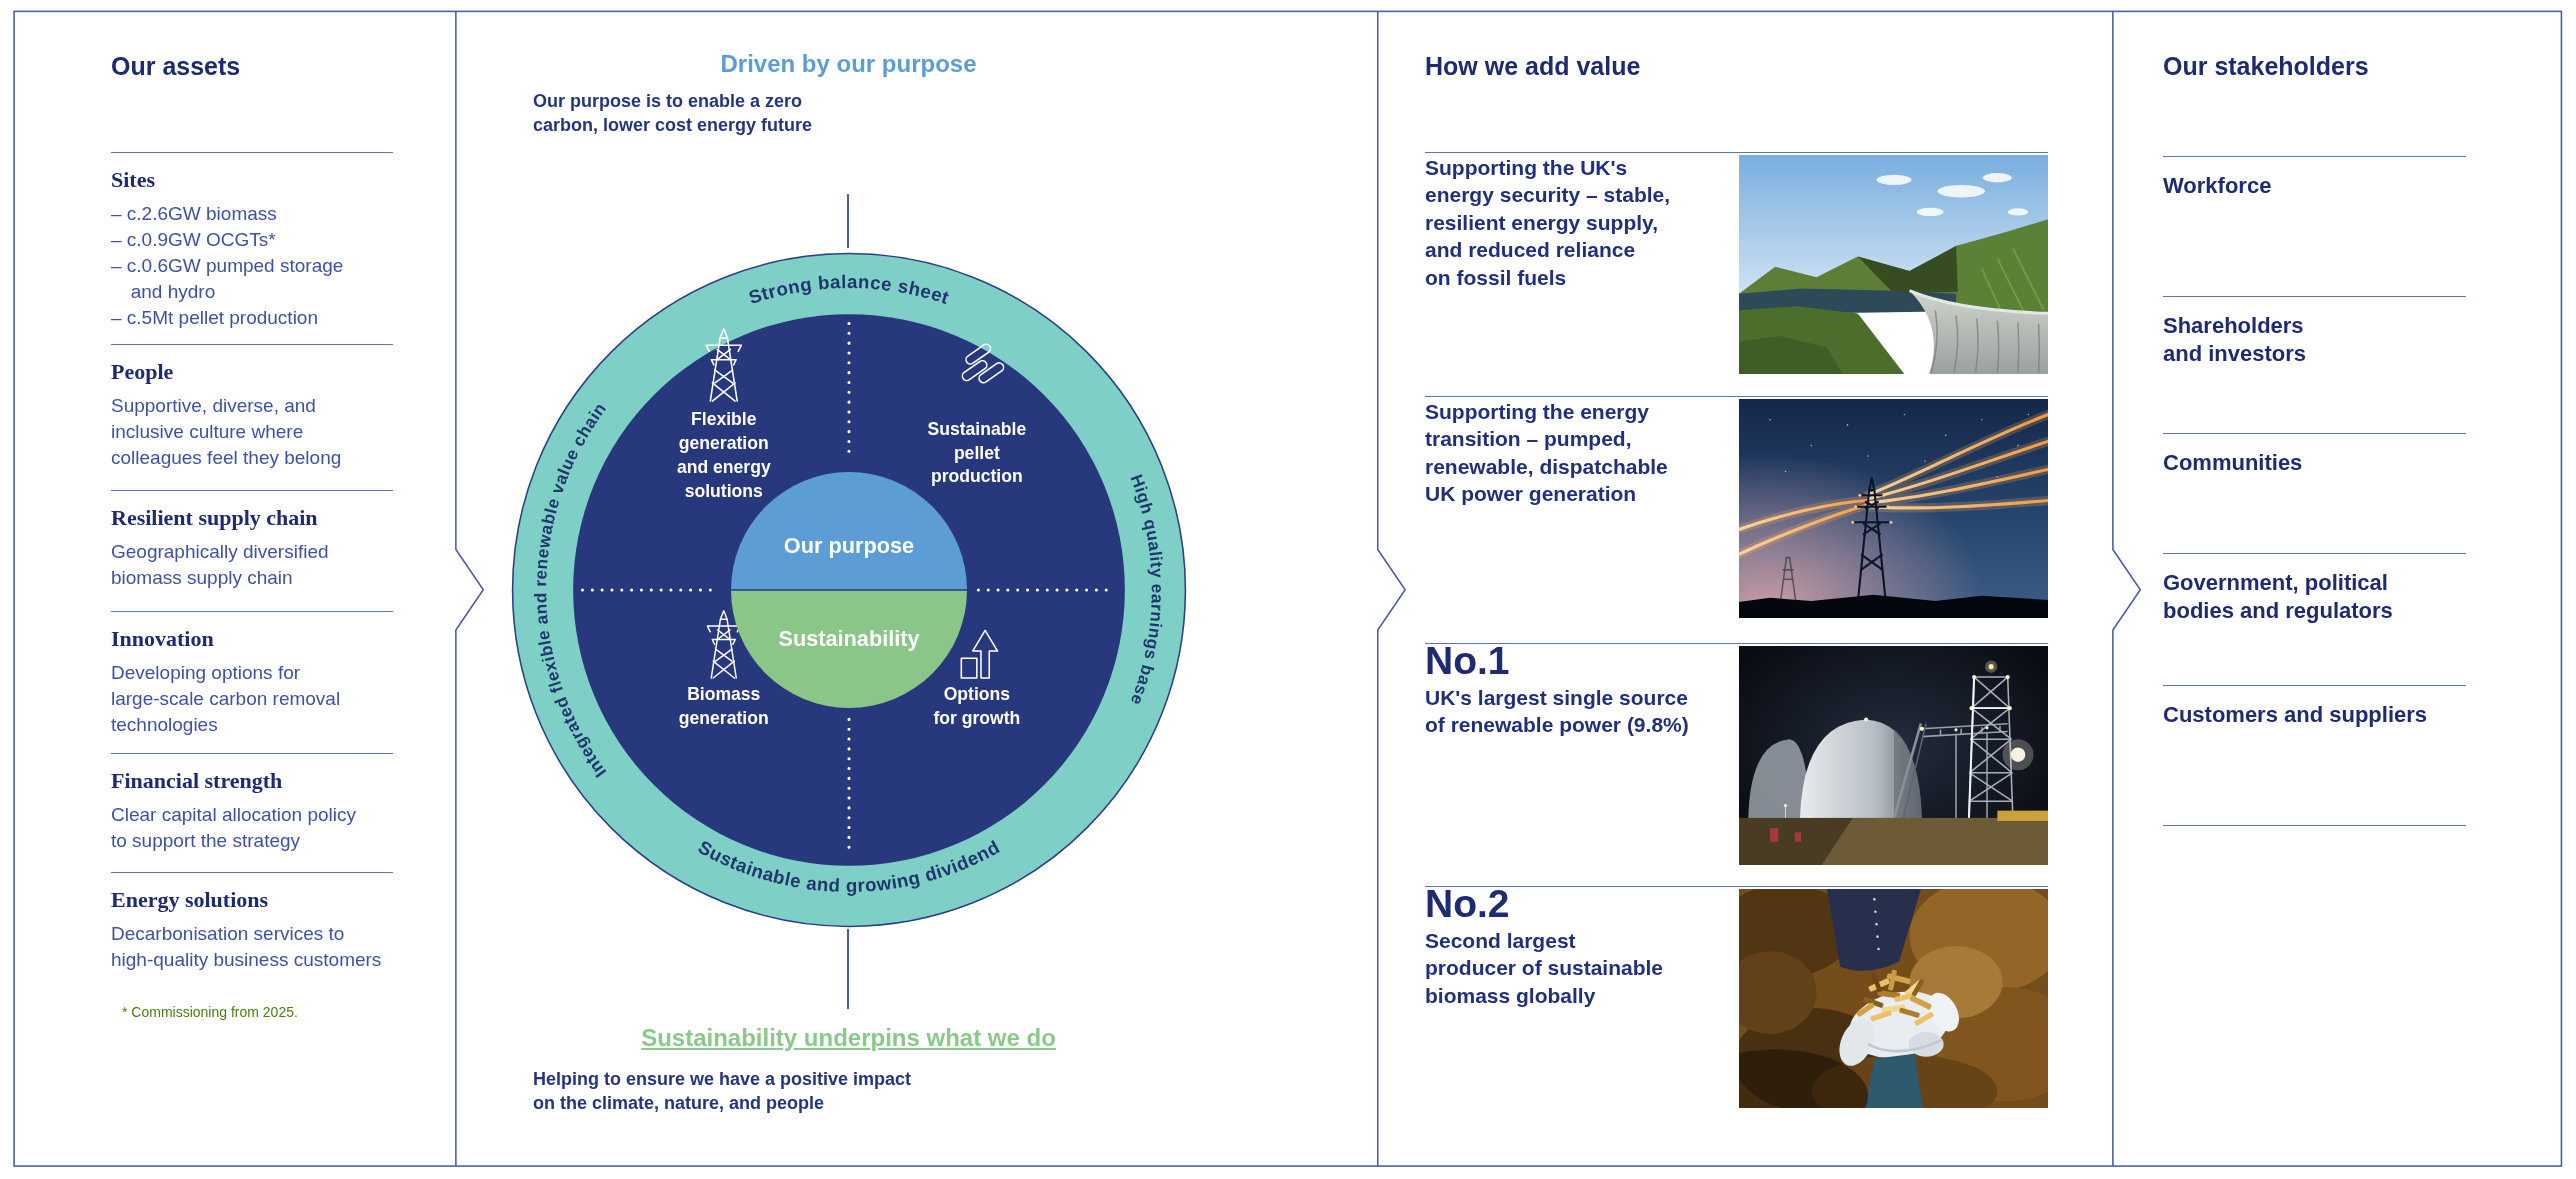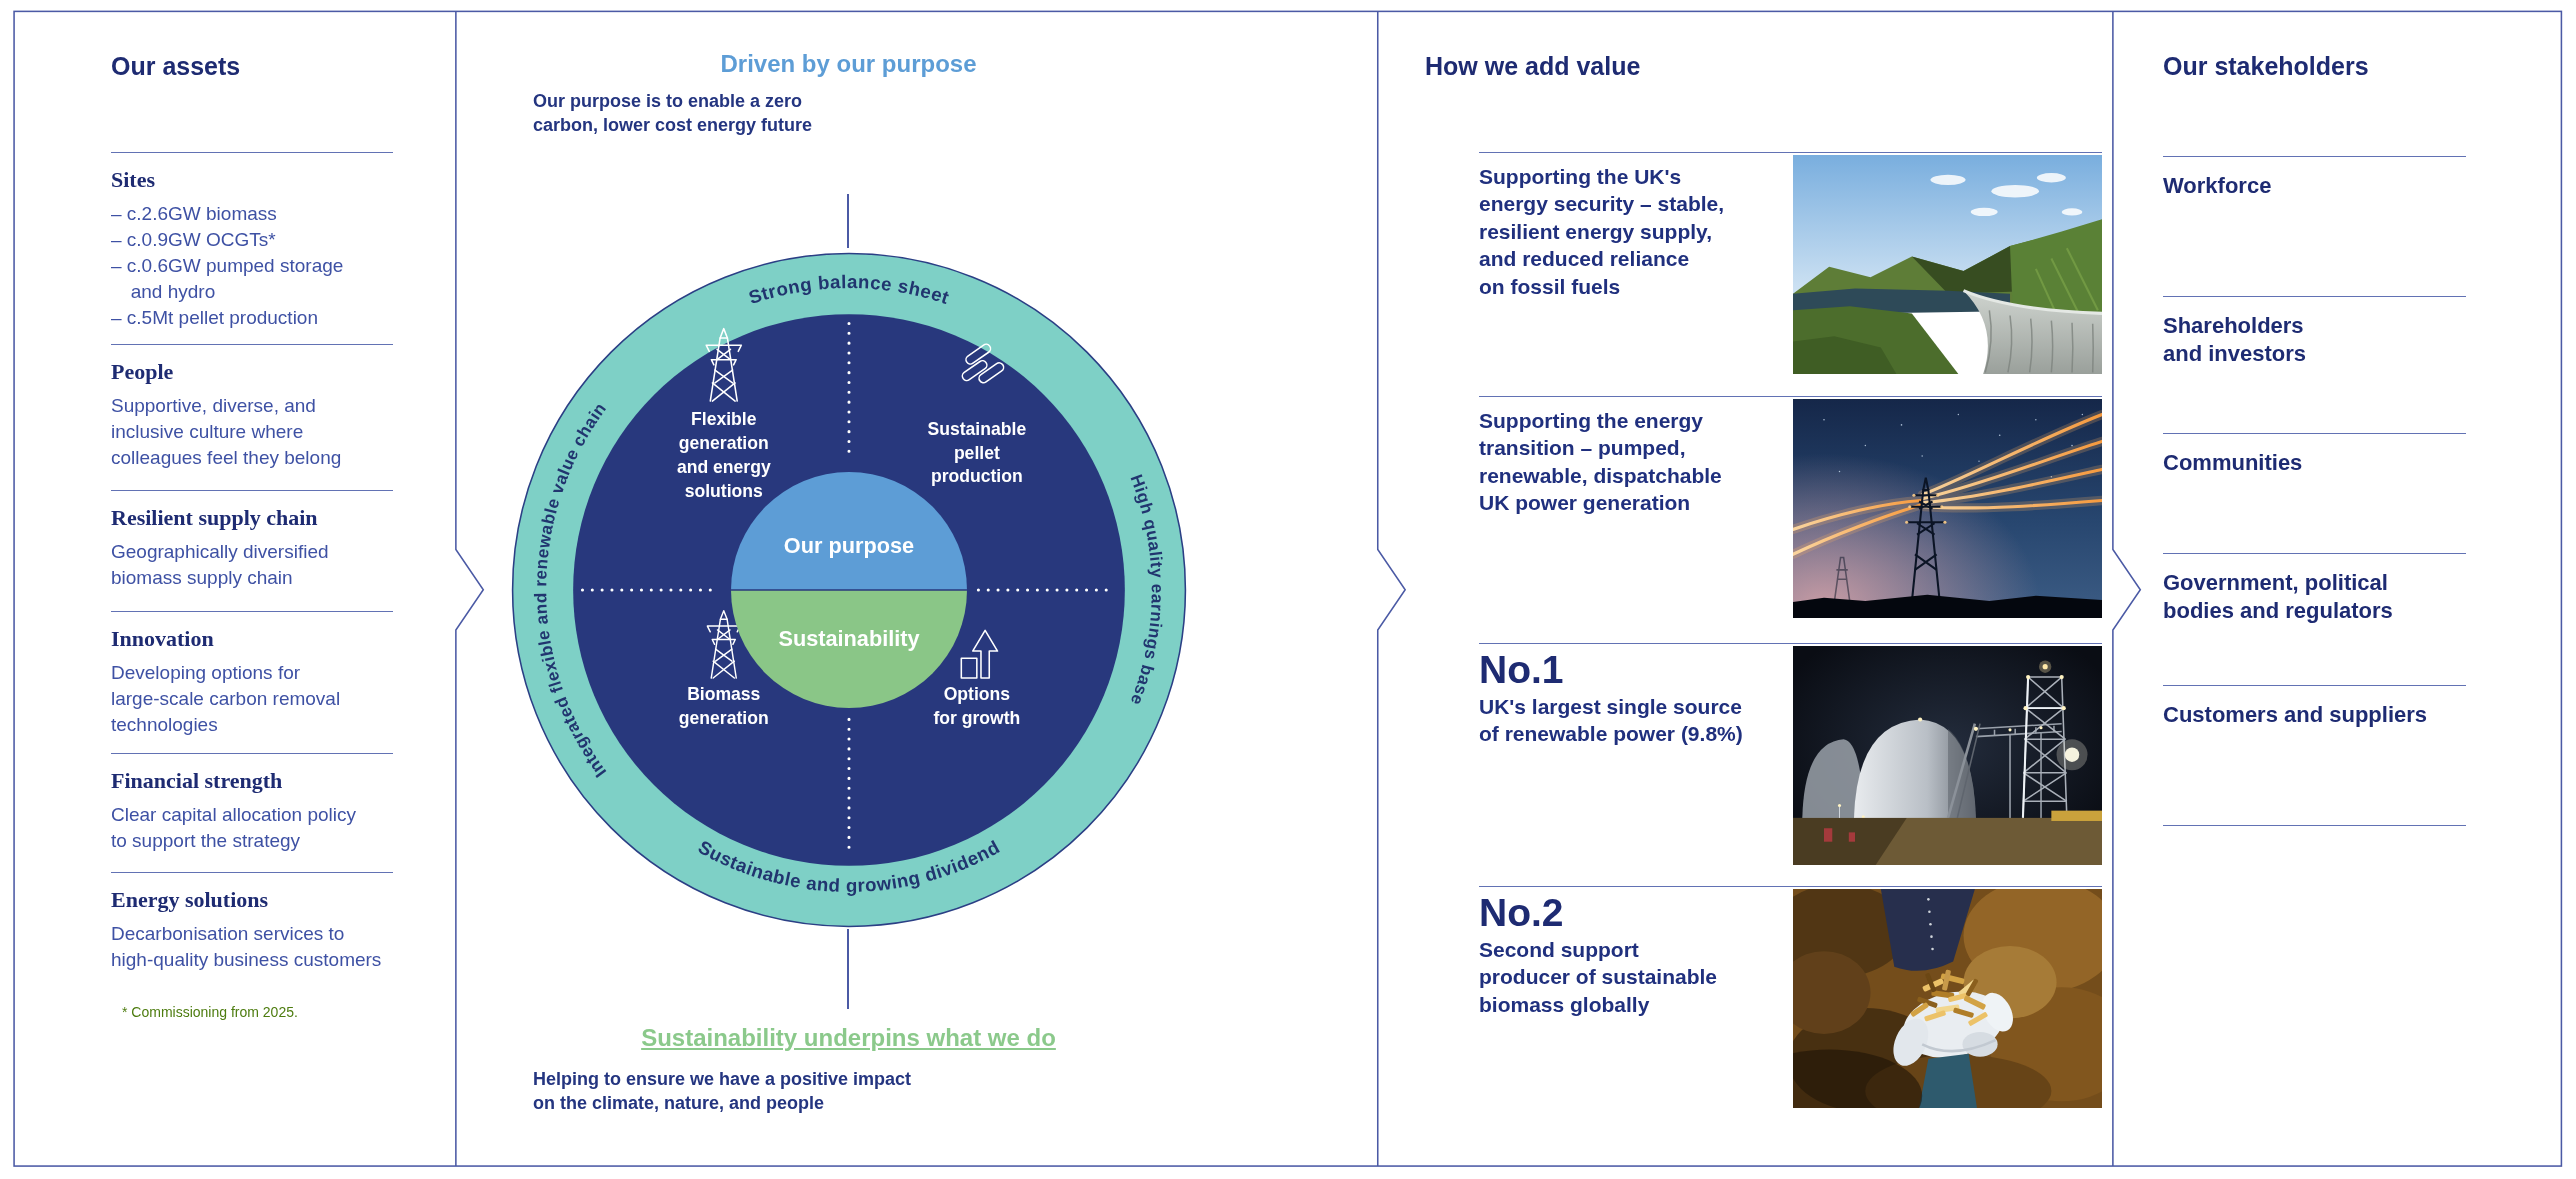--- a/index.html
+++ b/index.html
@@ -32,21 +32,21 @@
   .chalf-top{fill:#5d9dd6;}
   .chalf-bot{fill:#8ac687;}
   .csplit{stroke:#28387d;stroke-width:3;}
   .ctext{fill:#ffffff;font-size:42px;font-weight:700;text-anchor:middle;}
   .qtext{fill:#ffffff;font-size:34px;font-weight:700;text-anchor:middle;}
   .ringtext{fill:#21356f;font-size:36px;font-weight:700;letter-spacing:1px;}
   .ringside{font-size:33px;}
   .wicon{stroke:#ffffff;stroke-width:3;fill:none;stroke-linejoin:round;stroke-linecap:round;}
 
   
-  .vrow{position:absolute;left:1479px;width:623px;border-top:1.6px solid #6272b4;padding-top:10px;}
+  .vrow{position:absolute;left:1425px;width:623px;border-top:1.6px solid #6272b4;padding-top:1px;}
   .vtext{width:310px;font-size:21px;line-height:27.4px;font-weight:700;color:#20307e;}
   .vbig{font-size:39px;font-weight:700;color:#1e2b72;margin:2.1px 0 9.3px 0;}
   .photo{position:absolute;left:314px;top:1.6px;width:309px;height:219px;overflow:hidden;}
   .photo svg{display:block;width:100%;height:100%;}
 
   
   .sk{position:absolute;left:2163px;width:303px;border-top:1.6px solid #6272b4;padding-top:14.5px;
       font-size:22px;font-weight:700;color:#1e2b72;line-height:28.5px;}
   .skrule{position:absolute;left:2163px;width:303px;border-top:1.6px solid #6272b4;}
 </style>
@@ -399,21 +399,21 @@
         <rect x="108" y="360" width="12" height="18" fill="#a53a3c"></rect>
         <path d="M 90 332 L 90 310" stroke="#cfd4da" stroke-width="2"></path>
           <circle cx="90" cy="308" r="3" fill="#fff3c2"></circle>
       </svg>
     </div>
   </div>
 
   <div class="vrow" style="top:886px">
     <div class="vtext">
       <div class="vbig">No.2</div>
-      <div>Second support</div>
+      <div>Second largest</div>
       <div>producer of sustainable</div>
       <div>biomass globally</div>
     </div>
     <div class="photo">
       <svg viewBox="0 0 598 423" preserveAspectRatio="none">
         <rect width="598" height="423" fill="#744d1b"></rect>
         <g opacity="0.6">
           <ellipse cx="90" cy="80" rx="130" ry="90" fill="#3a2810"></ellipse>
           <ellipse cx="480" cy="90" rx="150" ry="110" fill="#a9762f"></ellipse>
           <ellipse cx="520" cy="300" rx="140" ry="110" fill="#8a5c20"></ellipse>

